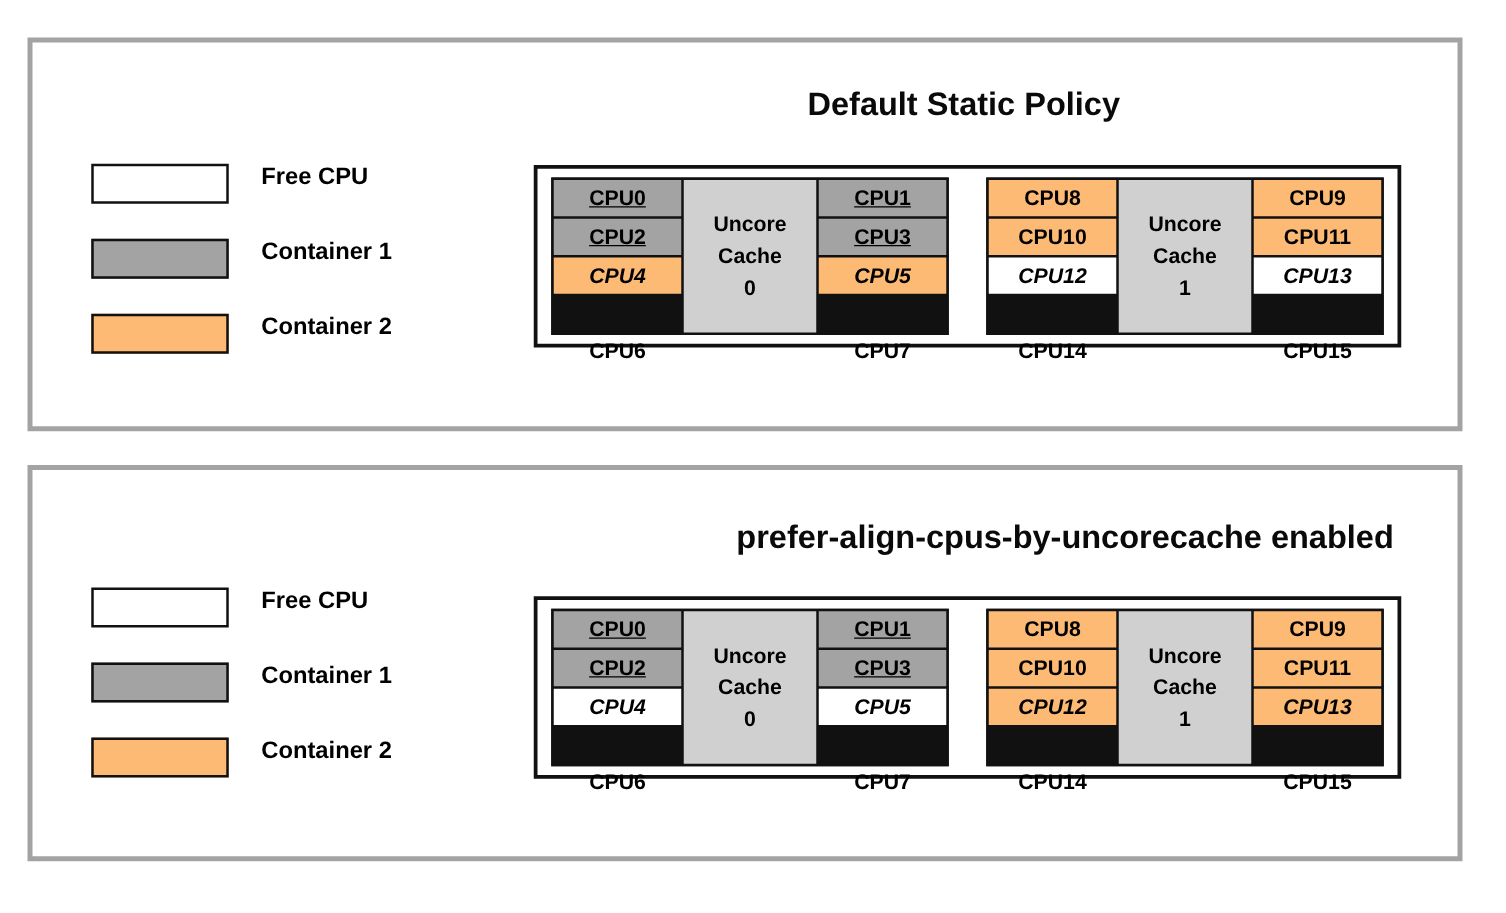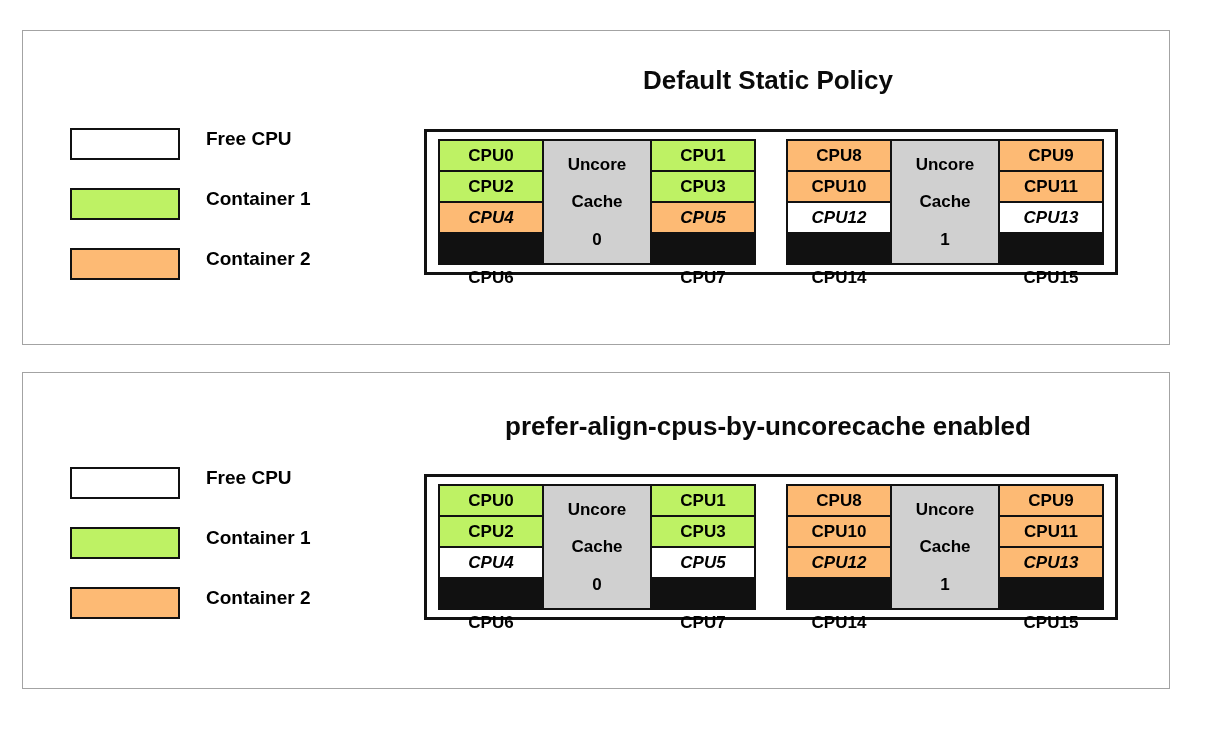--- a/index.html
+++ b/index.html
@@ -9,38 +9,38 @@
     position: relative;
     color: #000;
   }
 
   
   .panel {
     position: absolute;
     left: 22px;
     width: 1148px;
     box-sizing: border-box;
-    border: 1px solid #a3a3a3;
+    border: 4px solid #a3a3a3;
     background: #ffffff;
     padding-left: 20px;
   }
   .panel-default   { top: 30px;  height: 315px; }
   .panel-uncore    { top: 372px; height: 317px; }
 
   .panel-title {
     position: absolute;
     left: 401px; width: 688px;
     text-align: center;
     font-size: 26px;
     font-weight: 700;
     color: #0a0a0a;
     white-space: nowrap;
   }
   .panel-default .panel-title { top: 34px; }
-  .panel-uncore  .panel-title { top: 38px; }
+  .panel-uncore  .panel-title { top: 38px; text-align: right; }
 
   
   .legend-row {
     position: absolute;
     left: 47px;
     display: flex;
     align-items: flex-start;
   }
   .panel-default .legend-row:nth-of-type(2) { top: 97px; }
   .panel-default .legend-row:nth-of-type(3) { top: 157px; }
@@ -104,26 +104,25 @@
     grid-row: 1 / 5;
     background: #d0d0d0;
     display: flex;
     flex-direction: column;
     align-items: center;
     justify-content: center;
     font-size: 17px;
     font-weight: 700;
     line-height: 1.5;
     text-align: center;
-    gap: 12px;
   }
 
   
   [data-state="free"]       { background: #ffffff; }
-  [data-state="container1"] { background: #bef264; }
+  [data-state="container1"] { background: #a3a3a3; text-decoration: underline; }
   [data-state="container2"] { background: #fdba74; }
 </style>
 </head>
 <body>
 
 <div class="panel panel-default">
   <div class="panel-title">Default Static Policy</div>
 
   <div class="legend-row">
     <div class="swatch" data-state="free"></div>

